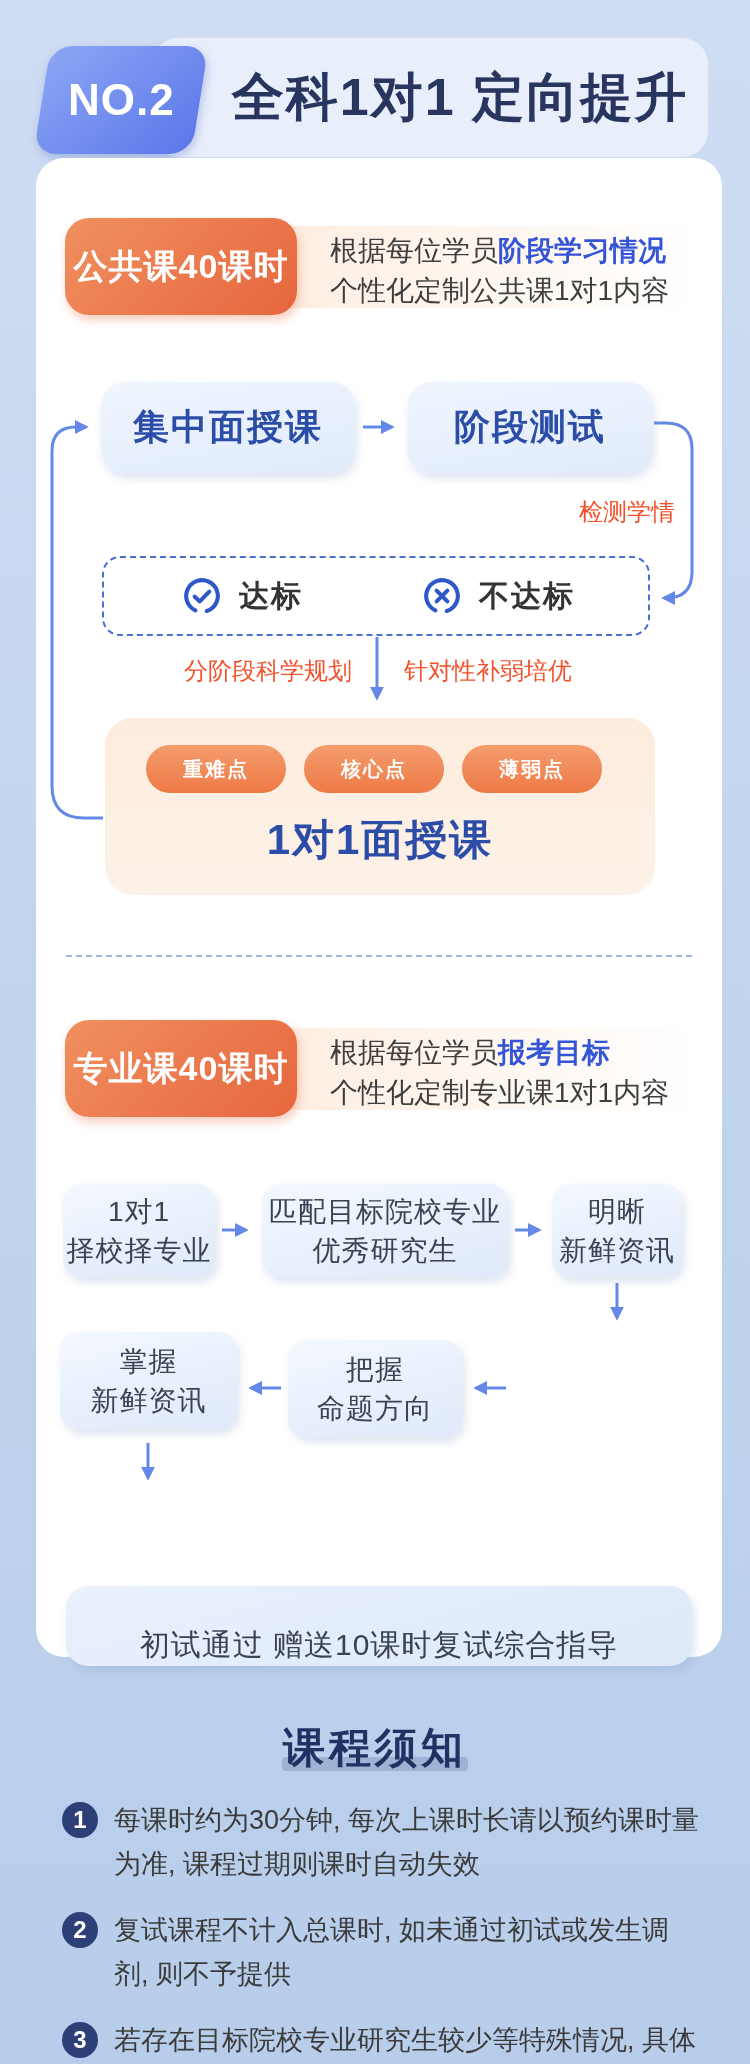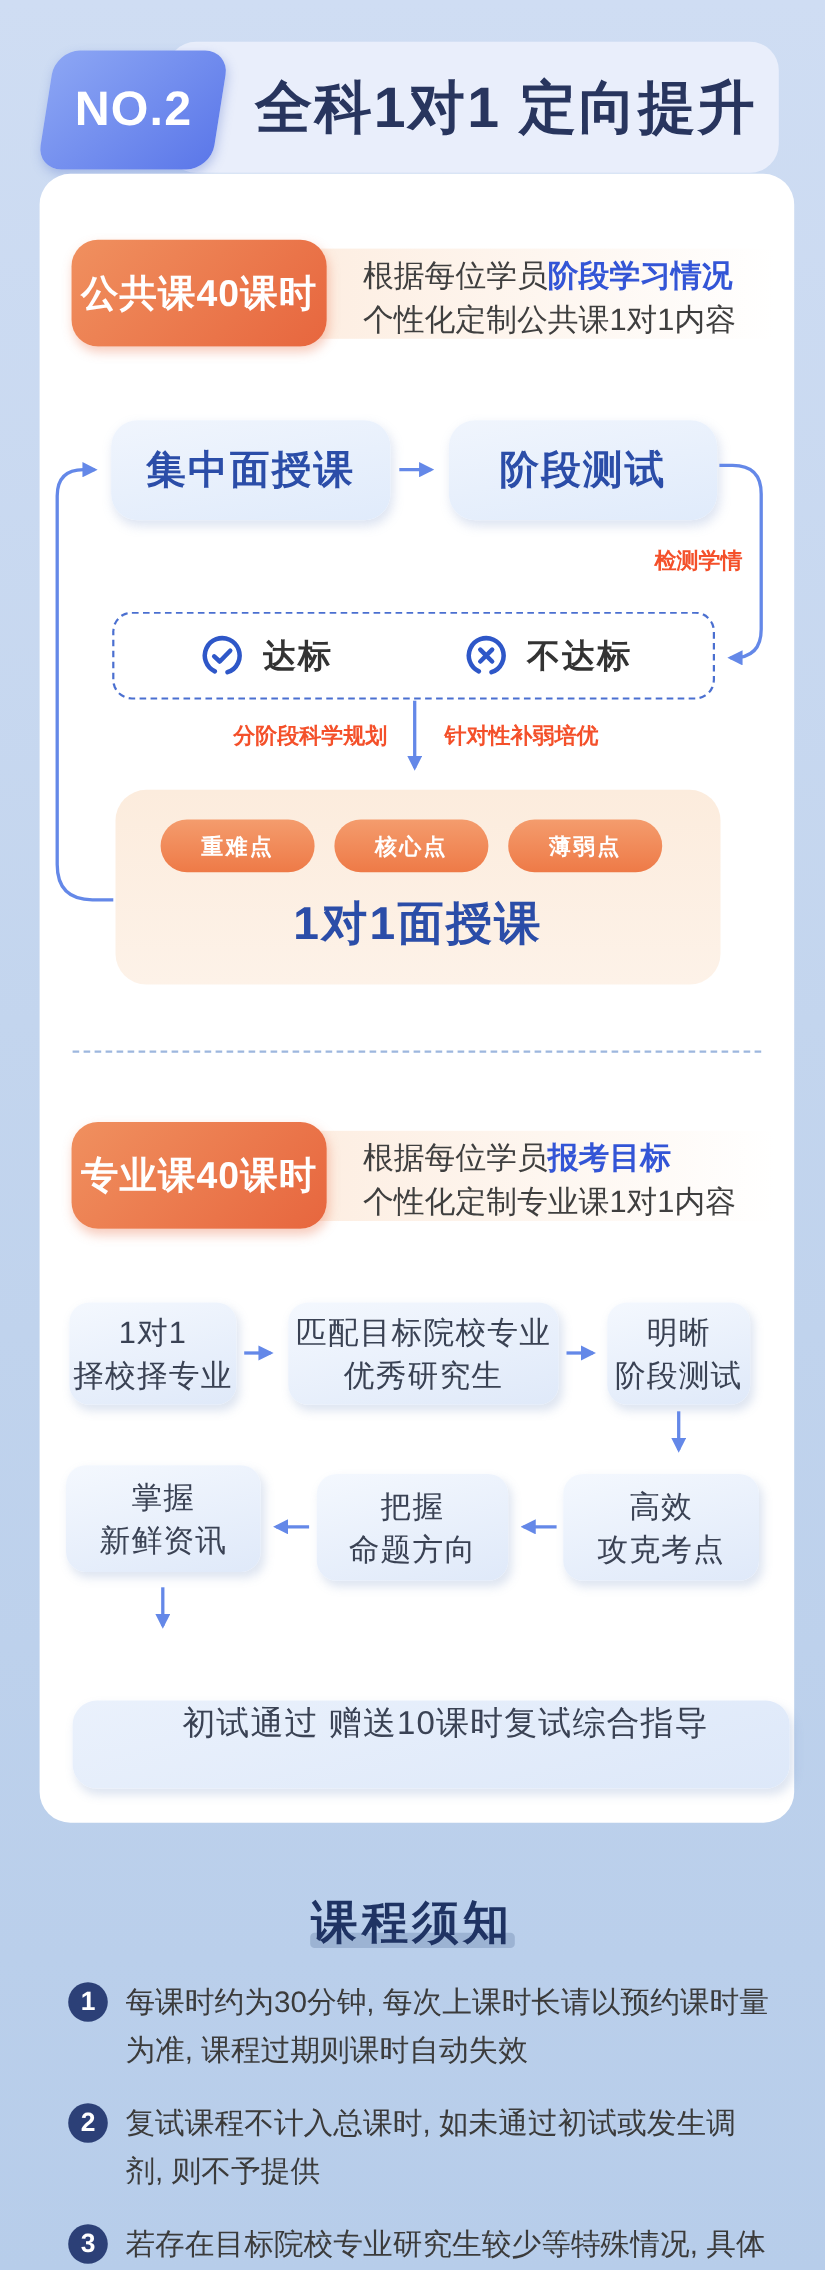--- a/index.html
+++ b/index.html
@@ -58,21 +58,21 @@
 
   
   .flow-box{
     background:linear-gradient(170deg,#f0f5fd 0%,#e0ebfb 100%);
     border-radius:24px;
     display:flex;align-items:center;justify-content:center;
     box-shadow:2px 5px 10px rgba(130,155,205,.28);
   }
   .flow-box span{color:#2b4da8;font-size:36px;font-weight:800;letter-spacing:2px;}
 
-  .note-orange{color:#f4502a;font-weight:700;font-size:20px;white-space:nowrap;}
+  .note-orange{color:#f4502a;font-weight:400;font-size:24px;white-space:nowrap;}
 
   .dashed-box{
     left:102px;top:556px;width:548px;height:80px;
     border:2px dashed #4a6fd0;border-radius:18px;background:#fff;box-sizing:border-box;
   }
   .verdict{position:absolute;top:0;height:76px;display:flex;align-items:center;gap:18px;}
   .verdict span{font-size:30px;font-weight:800;color:#333;letter-spacing:2px;}
 
   
   .orange-panel{
@@ -101,26 +101,25 @@
     background:linear-gradient(165deg,#f4f8fe 0%,#dfe9f9 100%);
     border-radius:18px;
     display:flex;align-items:center;justify-content:center;text-align:center;
     box-shadow:3px 5px 9px rgba(125,150,200,.25);
   }
   .step span{
     color:#3a4254;font-size:28px;line-height:39px;letter-spacing:1px;
     white-space:pre-line;
   }
   .final-box{
-    left:66px;top:1546px;width:626px;height:80px;
+    left:66px;top:1586px;width:626px;height:80px;
     background:linear-gradient(165deg,#eaf1fc 0%,#dde8f9 100%);
     border-radius:22px;
-    display:flex;align-items:flex-start;justify-content:center;
+    display:flex;align-items:flex-end;justify-content:center;
     box-shadow:3px 5px 9px rgba(125,150,200,.25);
-    padding-left:26px;
   }
   .final-box span{color:#3a4254;font-size:30px;letter-spacing:1px;}
 
   
   .notes-title-wrap{
     left:0;top:1720px;width:750px;text-align:center;
   }
   .notes-title{
     position:relative;display:inline-block;
     color:#1f3363;font-size:42px;font-weight:800;letter-spacing:4px;z-index:2;
@@ -223,34 +222,30 @@
   <div class="abs step" style="left:63px;top:1184px;width:152px;height:93px;">
     <span>1对1
 择校择专业</span>
   </div>
   <div class="abs step" style="left:262px;top:1184px;width:246px;height:93px;">
     <span>匹配目标院校专业
 优秀研究生</span>
   </div>
   <div class="abs step" style="left:552px;top:1184px;width:130px;height:93px;">
     <span>明晰
-阶段测试</span>
+新鲜资讯</span>
   </div>
 
   <div class="abs step" style="left:60px;top:1332px;width:177px;height:97px;">
     <span>掌握
 新鲜资讯</span>
   </div>
   <div class="abs step" style="left:288px;top:1340px;width:174px;height:97px;">
     <span>把握
 命题方向</span>
-  </div>
-  <div class="abs step" style="left:512px;top:1340px;width:178px;height:97px;">
-    <span>高效
-攻克考点</span>
   </div>
 
   <div class="abs final-box">
     <span>初试通过 赠送10课时复试综合指导</span>
   </div>
 
   <svg class="overlay" width="750" height="2064" viewBox="0 0 750 2064">
     <defs>
       <marker id="arr" viewBox="0 0 10 10" refX="8" refY="5" markerWidth="4.6" markerHeight="4.6" orient="auto-start-reverse">
         <path d="M0,0 L10,5 L0,10 z" fill="#6488e8"></path>

